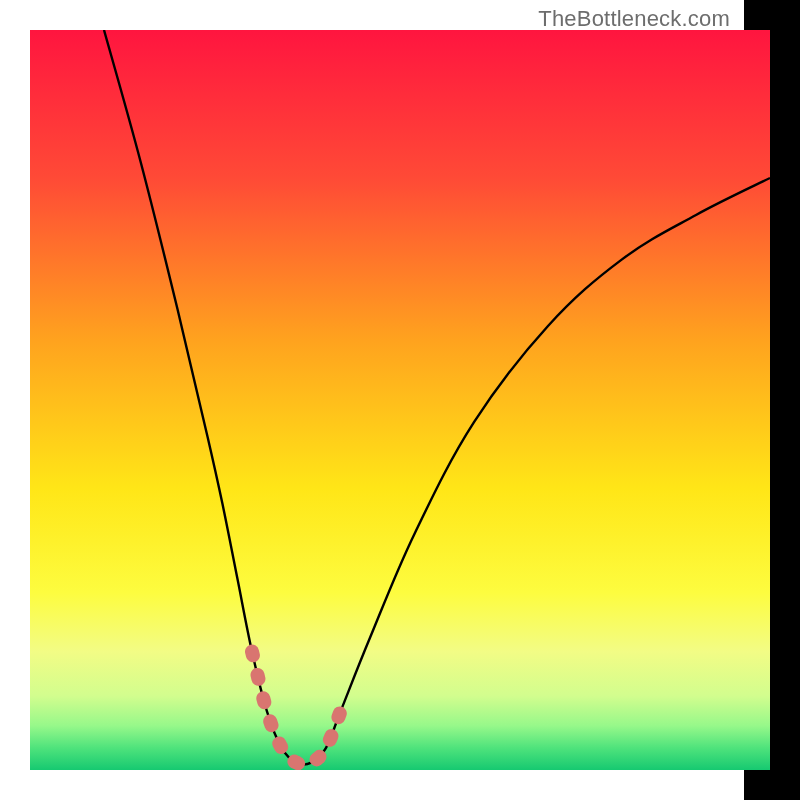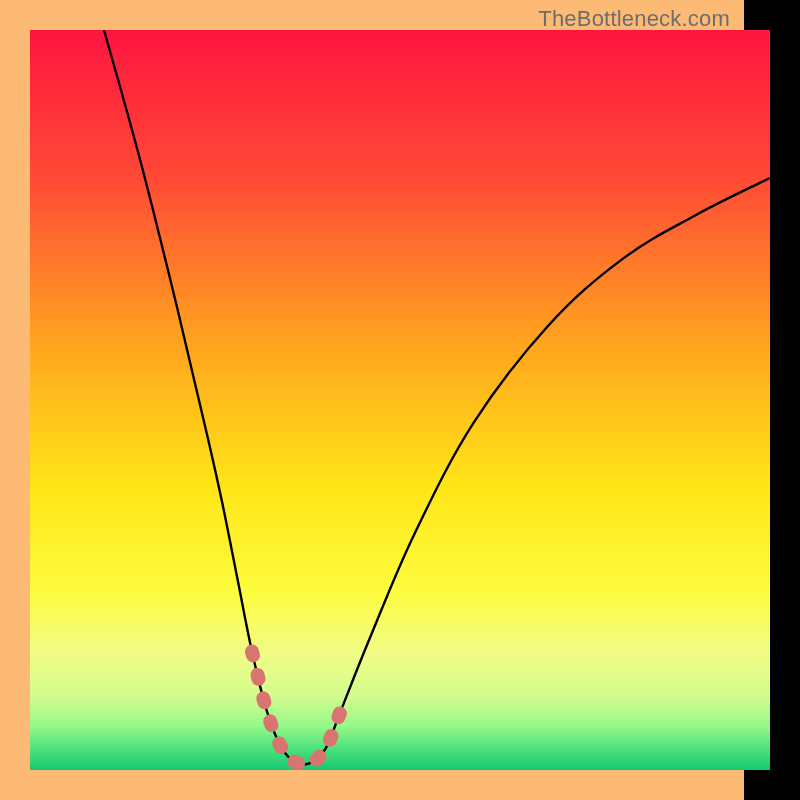--- a/index.html
+++ b/index.html
@@ -8,21 +8,21 @@
     width: 800px;
     height: 800px;
     background: #000;
     font-family: Arial, Helvetica, sans-serif;
     overflow: hidden;
   }
   #stage {
     position: relative;
     width: 744px;
     height: 800px;
-    background: #fdba74;
+    background: #ffffff;
   }
   #plot-area {
     position: absolute;
     left: 30px;
     top: 30px;
     width: 740px;
     height: 740px;
     overflow: hidden;
   }
   #gradient-bg {

